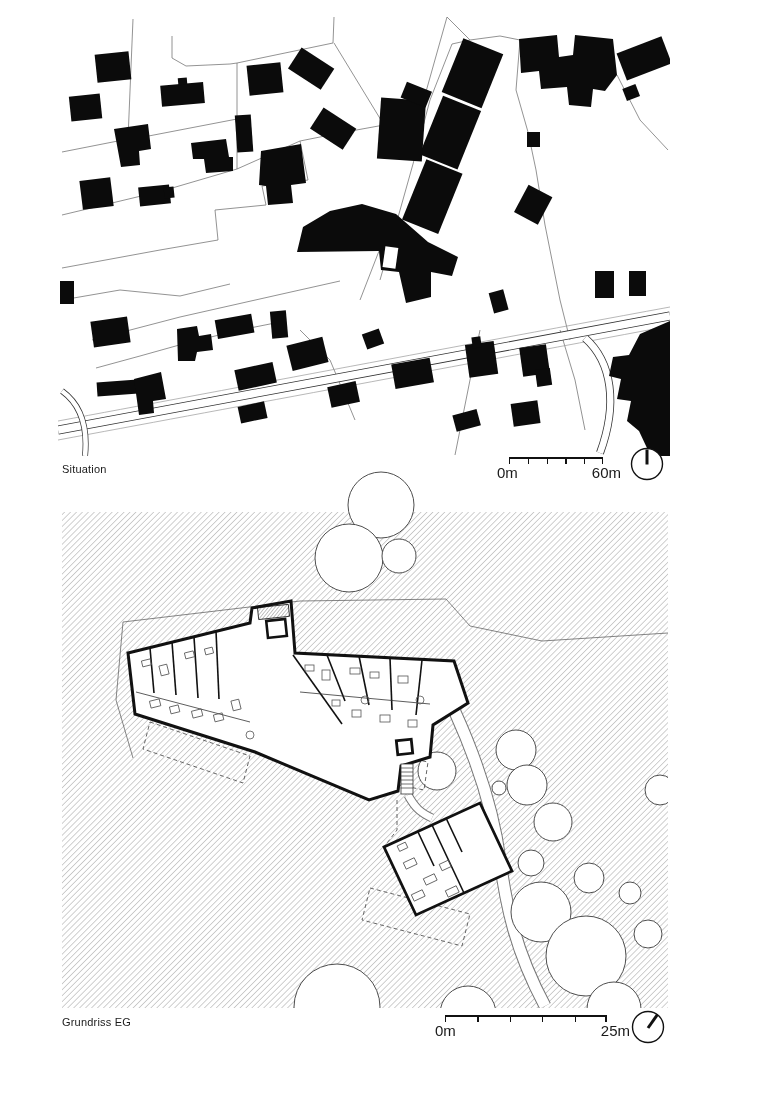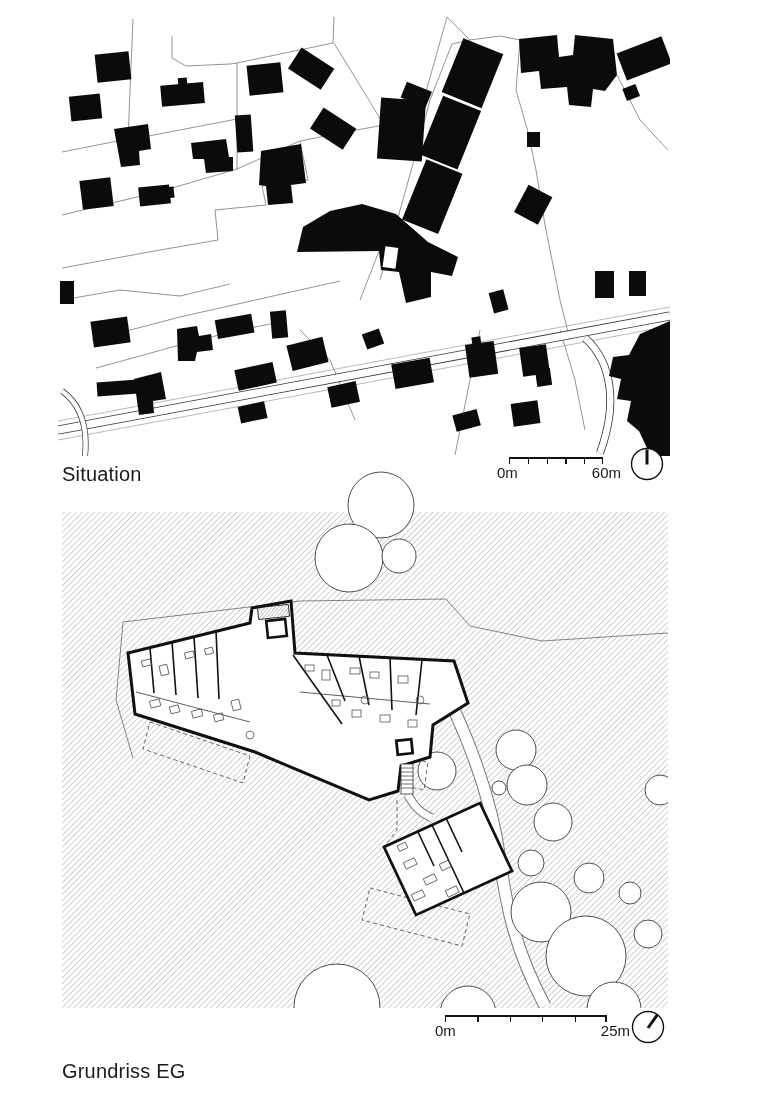--- a/index.html
+++ b/index.html
@@ -1,18 +1,18 @@
 <!DOCTYPE html>
 <html><head>
 <meta charset="utf-8">
 <style>
   html,body{margin:0;padding:0;background:#ffffff;}
   body{width:780px;height:1106px;position:relative;font-family:"Liberation Sans",sans-serif;color:#1a1a1a;}
   .abs{position:absolute;}
-  .caption{font-size:20px;letter-spacing:.2px;color:#1a1a1a;white-space:nowrap;}
+  .caption{font-size:11px;letter-spacing:.2px;color:#1a1a1a;white-space:nowrap;}
   .scalebar{position:absolute;}
   .scalebar .bar{position:absolute;left:0;top:0;width:100%;height:2px;background:#111;}
   .scalebar .tick{position:absolute;top:1px;width:1.2px;height:6px;background:#111;}
   .scalebar .lbl{position:absolute;top:7px;font-size:15px;color:#1a1a1a;white-space:nowrap;}
   svg{display:block;}
 </style>
 </head>
 <body>
 
 <svg class="abs" style="left:58px;top:14px;" width="612" height="442" viewBox="58 14 612 442">
@@ -248,21 +248,21 @@
       <rect x="404" y="860" width="12" height="7" transform="rotate(-25 410 863)"></rect>
       <rect x="424" y="876" width="12" height="7" transform="rotate(-25 430 879)"></rect>
       <rect x="412" y="892" width="12" height="7" transform="rotate(-25 418 895)"></rect>
       <rect x="440" y="862" width="10" height="7" transform="rotate(-25 445 865)"></rect>
       <rect x="446" y="888" width="12" height="7" transform="rotate(-25 452 891)"></rect>
       <rect x="398" y="844" width="9" height="6" transform="rotate(-25 402 847)"></rect>
     </g>
   </g>
 </svg>
 
-<span class="abs caption" style="left:62px;top:1016px;margin-top:44px;">Grundriss EG</span>
+<span class="abs caption" style="left:62px;top:1016px;">Grundriss EG</span>
 
 <div class="scalebar" style="left:445px;top:1015px;width:162px;height:26px;">
   <div class="bar"></div>
   <div class="tick" style="left:0%"></div>
     <div class="tick" style="left:20%"></div>
   <div class="tick" style="left:40%"></div>
     <div class="tick" style="left:60%"></div>
   <div class="tick" style="left:80%"></div>
     <div class="tick" style="left:99%"></div>
   <span class="lbl" style="left:-10px;">0m</span>

